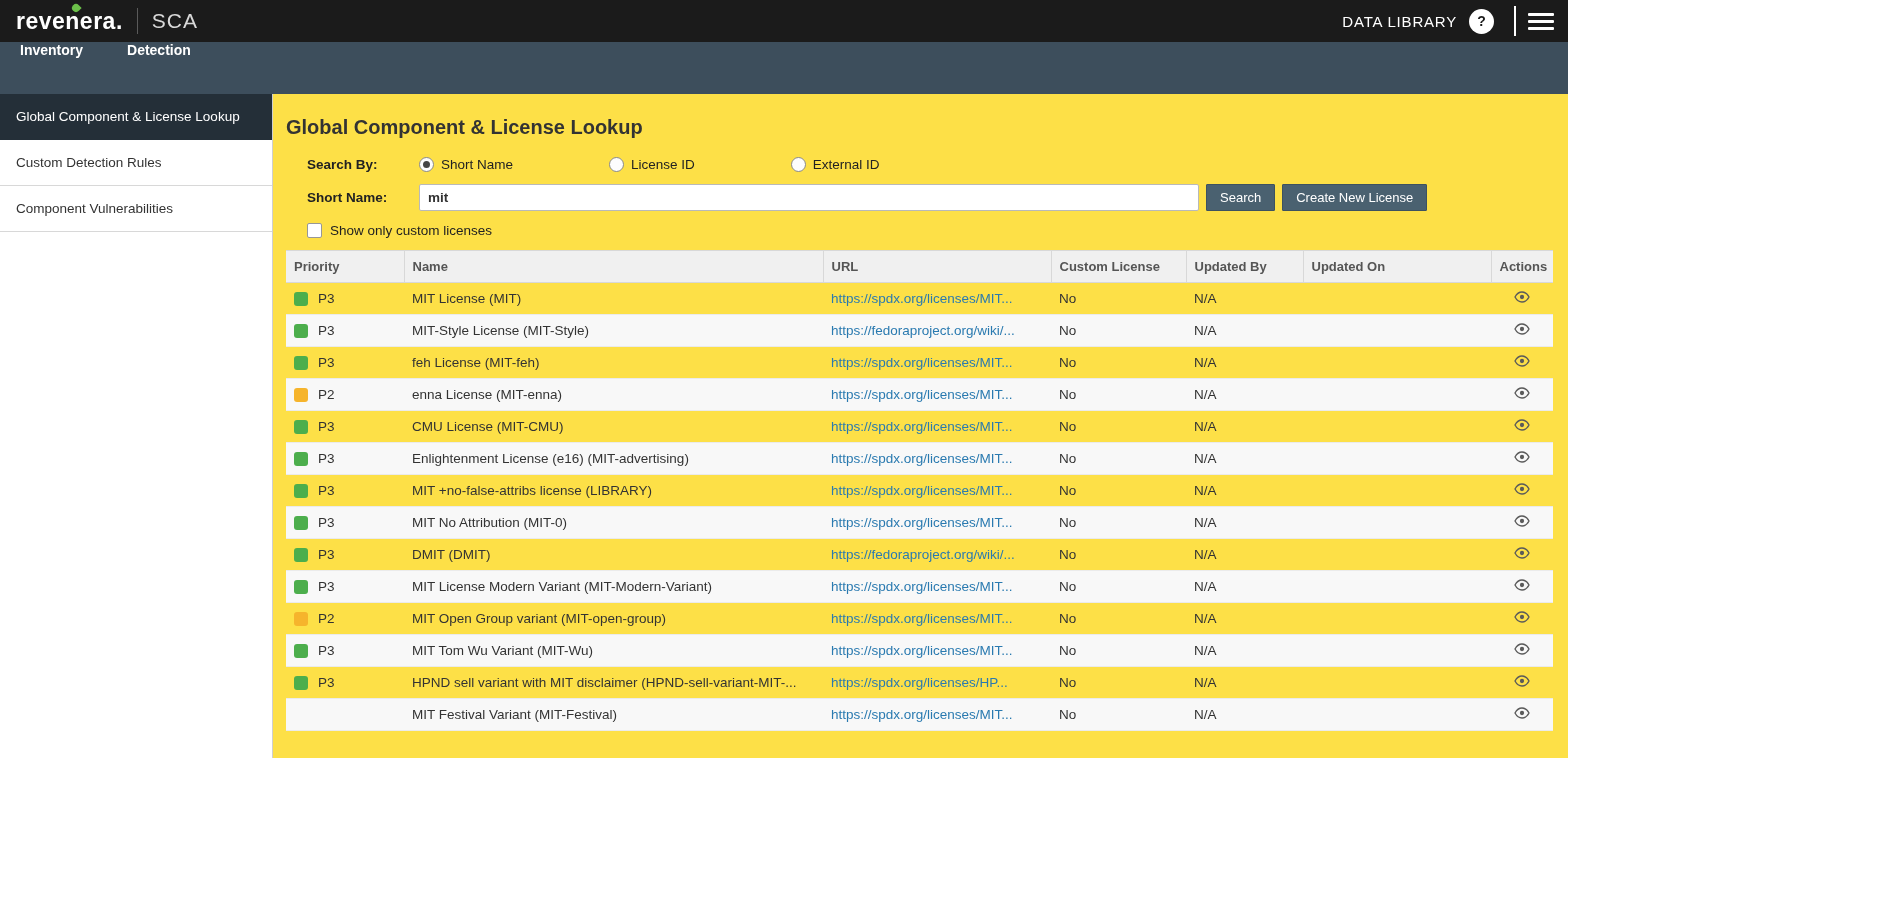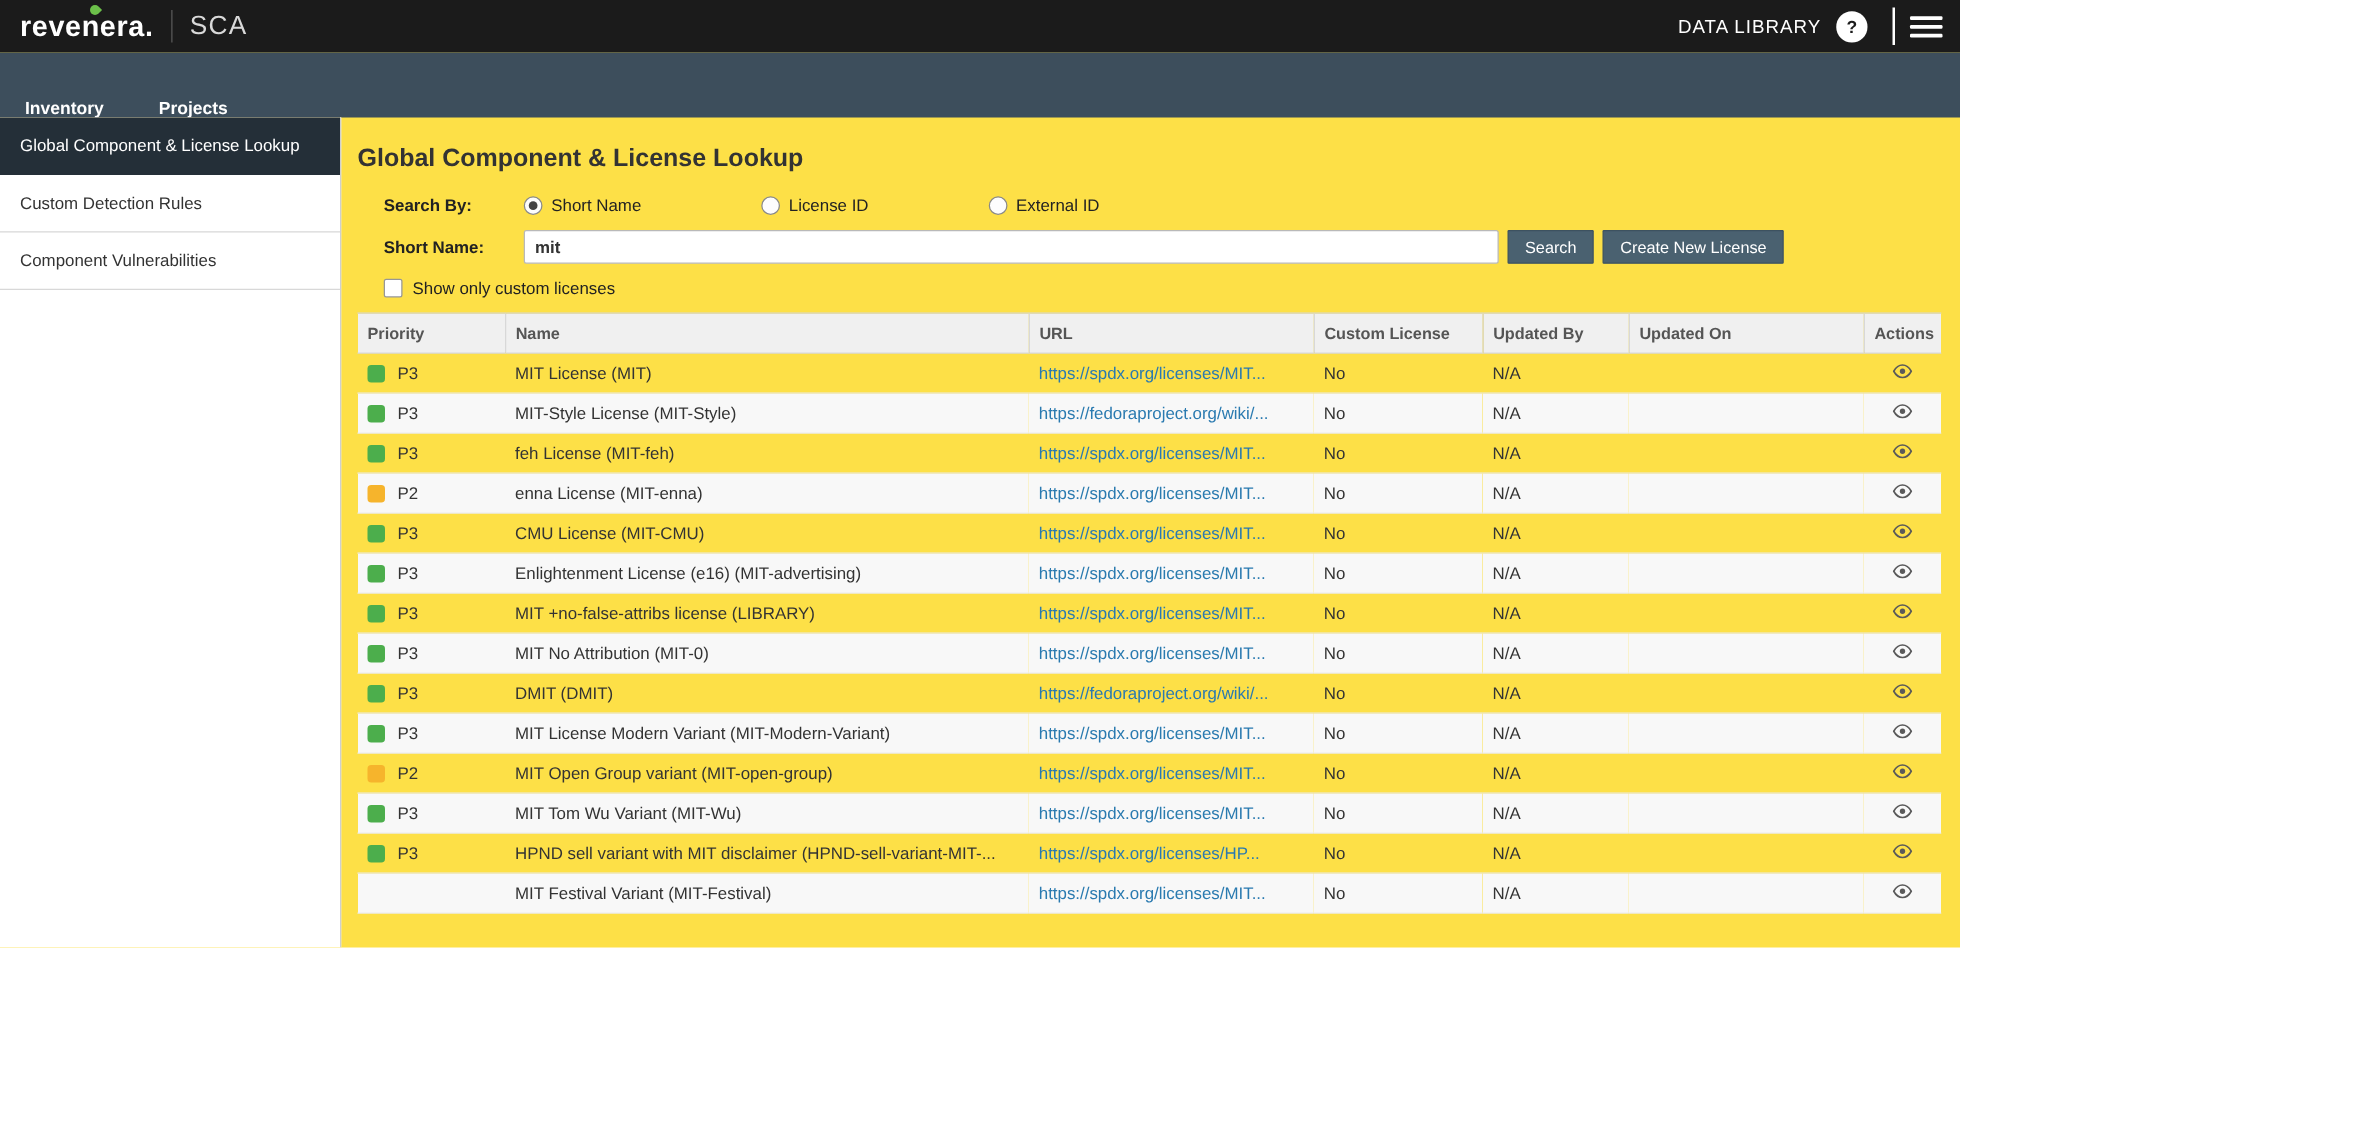--- a/index.html
+++ b/index.html
@@ -32,21 +32,21 @@
     width:25px; height:25px; border-radius:50%; background:#fff; color:#1b1b1b;
     display:flex; align-items:center; justify-content:center;
     font-weight:bold; font-size:14px; margin-left:12px; cursor:pointer;
   }
   .topbar-divider2 { width:2px; height:30px; background:#ffffff; margin:0 0 0 20px; }
   .hamburger { margin-left:12px; cursor:pointer; display:flex; flex-direction:column; gap:4px; }
   .hamburger span { display:block; width:26px; height:3px; background:#fff; border-radius:1px; }
 
   
   .navbar {
-    height:52px; background:#3d4e5c; display:flex; align-items:flex-end;
+    height:52px; background:#3d4e5c; display:flex; align-items:flex-start;
     gap:44px; padding:0 20px;
   }
   .nav-item { color:#fff; font-size:14px; font-weight:bold; cursor:pointer; }
 
   
   .body-row { display:flex; height:664px; }
   .sidebar { width:273px; background:#fff; border-right:1px solid #cfcfcf; flex:0 0 273px; }
   .side-item {
     padding:15px 16px; font-size:13.5px; color:#333;
     border-bottom:1px solid #d8d8d8; cursor:pointer;
@@ -145,21 +145,21 @@
       <div class="hamburger">
         <span></span>
           <span></span>
           <span></span>
       </div>
     </div>
   </header>
 
   <nav class="navbar">
     <div class="nav-item">Inventory</div>
-    <div class="nav-item">Projects</div>
+    <div class="nav-item">Detection</div>
   </nav>
 
   <div class="body-row">
 
     <aside class="sidebar">
       <div class="side-item active">Global Component &amp; License Lookup</div>
       <div class="side-item">Custom Detection Rules</div>
       <div class="side-item">Component Vulnerabilities</div>
     </aside>
 

